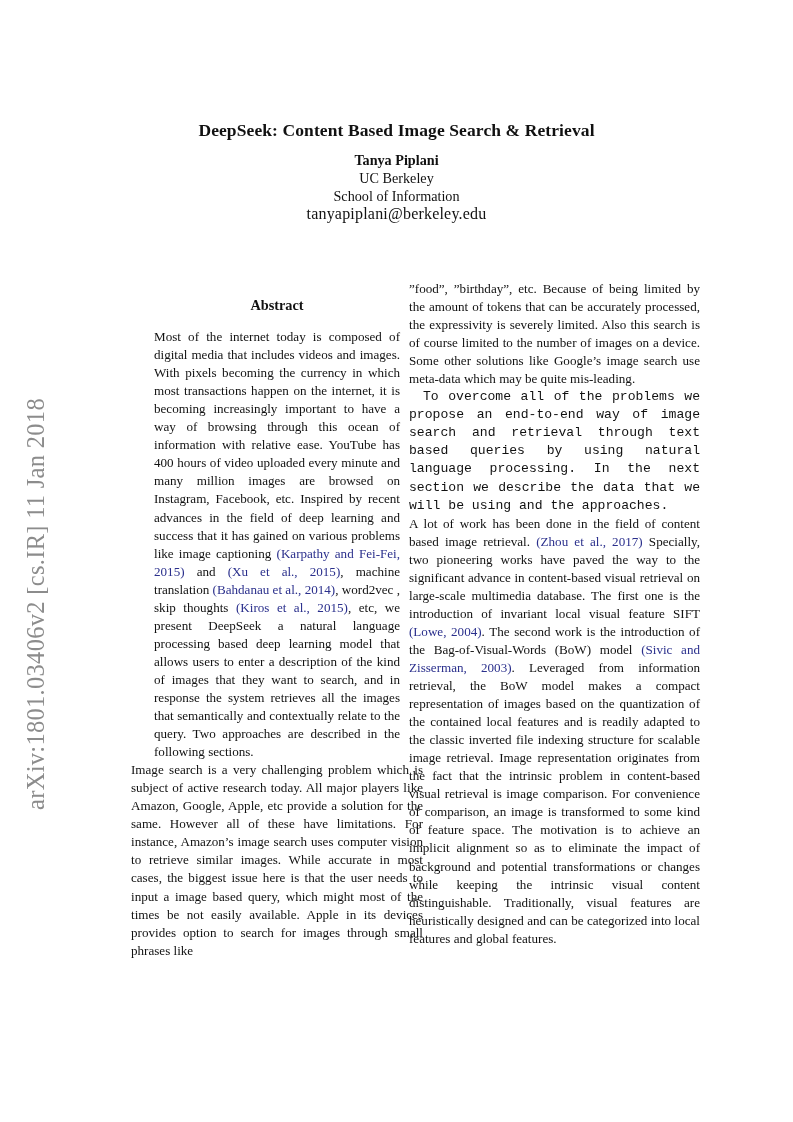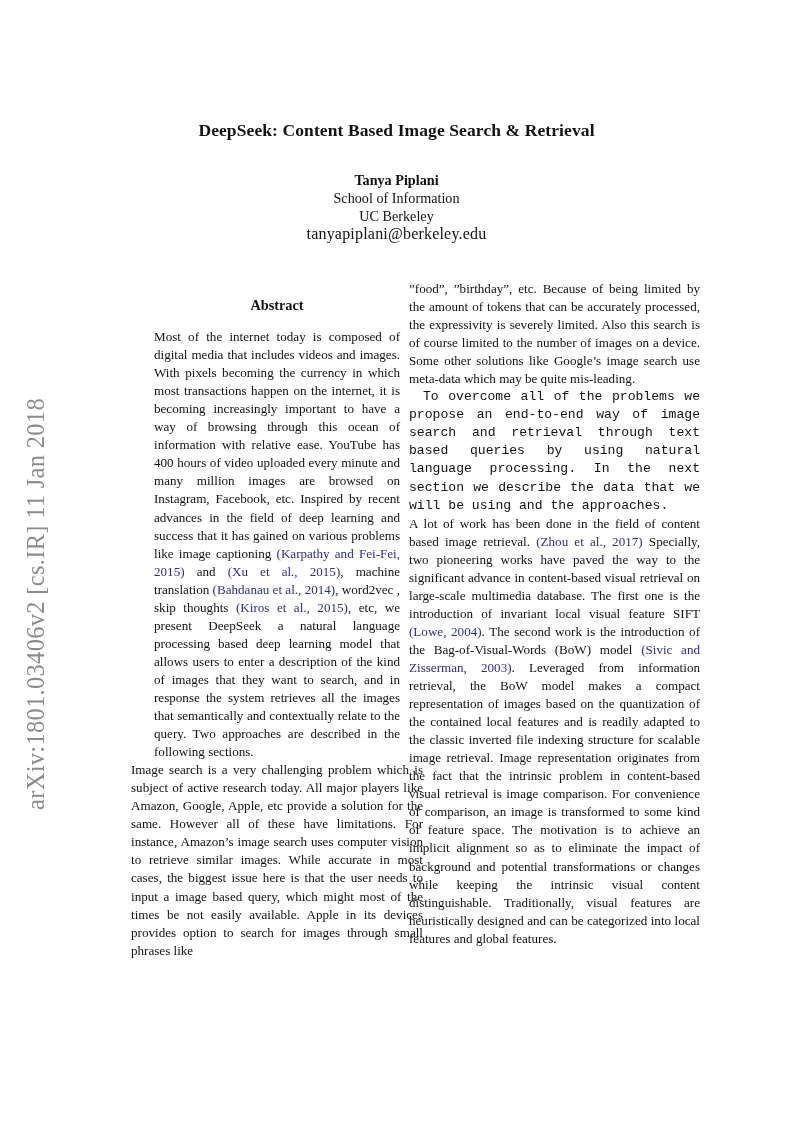--- a/index.html
+++ b/index.html
@@ -9,21 +9,21 @@
     color: #111111;
   }
   .title {
     position: absolute; top: 92px; left: 0; width: 793px; text-align: center;
     font-size: 17.5px; font-weight: bold; letter-spacing: 0.1px; margin-top: 28px;
   }
   .author-block {
     position: absolute; top: 151px; left: 0; width: 793px; text-align: center;
     font-size: 14.2px; line-height: 18px;
   }
-  .author-name { font-weight: bold; margin-top: 20px; }
+  .author-name { font-weight: bold; }
   .email { font-family: Liberation Serif, serif; font-size: 16px; letter-spacing: 0.2px; }
 
   .arxiv {
     position: absolute; left: 22px; top: 810px;
     transform-origin: 0 0; transform: rotate(-90deg);
     white-space: nowrap; font-size: 24.5px; color: #8c8c8c;
     font-family: "Liberation Serif", "DejaVu Serif", serif;
     letter-spacing: 0.3px;
   }
 
@@ -39,22 +39,22 @@
   .indent { text-indent: 14px; font-family: Liberation Mono, monospace; }
   .cite { color: #2a2f8c; }
 </style>
 </head>
 <body>
 
 <div class="title">DeepSeek: Content Based Image Search &amp; Retrieval</div>
 
 <div class="author-block">
   <div class="author-name">Tanya Piplani</div>
+  <div>UC Berkeley</div>
   <div>School of Information</div>
-  <div>UC Berkeley</div>
   <div class="email">tanyapiplani@berkeley.edu</div>
 </div>
 
 <div class="arxiv">arXiv:1801.03406v2  [cs.IR]  11 Jan 2018</div>
 
 <div class="col col-left">
   <div class="abstract-heading">Abstract</div>
   <p class="abstract-body"><span>Most of the internet today is composed of digital media that includes videos and images. With pixels becoming the currency in which most transactions happen on the internet, it is becoming increasingly important to have a way of browsing through this ocean of information with relative ease. YouTube has 400 hours of video uploaded every minute and many million images are browsed on Instagram, Facebook, etc. Inspired by recent advances in the field of deep learning and success that it has gained on various problems like image captioning </span><span class="cite">(Karpathy and Fei-Fei, 2015)</span><span> and </span><span class="cite">(Xu et al., 2015)</span><span>, machine translation </span><span class="cite">(Bahdanau et al., 2014)</span><span>, word2vec , skip thoughts </span><span class="cite">(Kiros et al., 2015)</span><span>, etc, we present DeepSeek a natural language processing based deep learning model that allows users to enter a description of the kind of images that they want to search, and in response the system retrieves all the images that semantically and contextually relate to the query. Two approaches are described in the following sections.</span></p>
 
   <p>Image search is a very challenging problem which is subject of active research today. All major players like Amazon, Google, Apple, etc provide a solution for the same. However all of these have limitations. For instance, Amazon’s image search uses computer vision to retrieve similar images. While accurate in most cases, the biggest issue here is that the user needs to input a image based query, which might most of the times be not easily available. Apple in its devices provides option to search for images through small phrases like</p>

